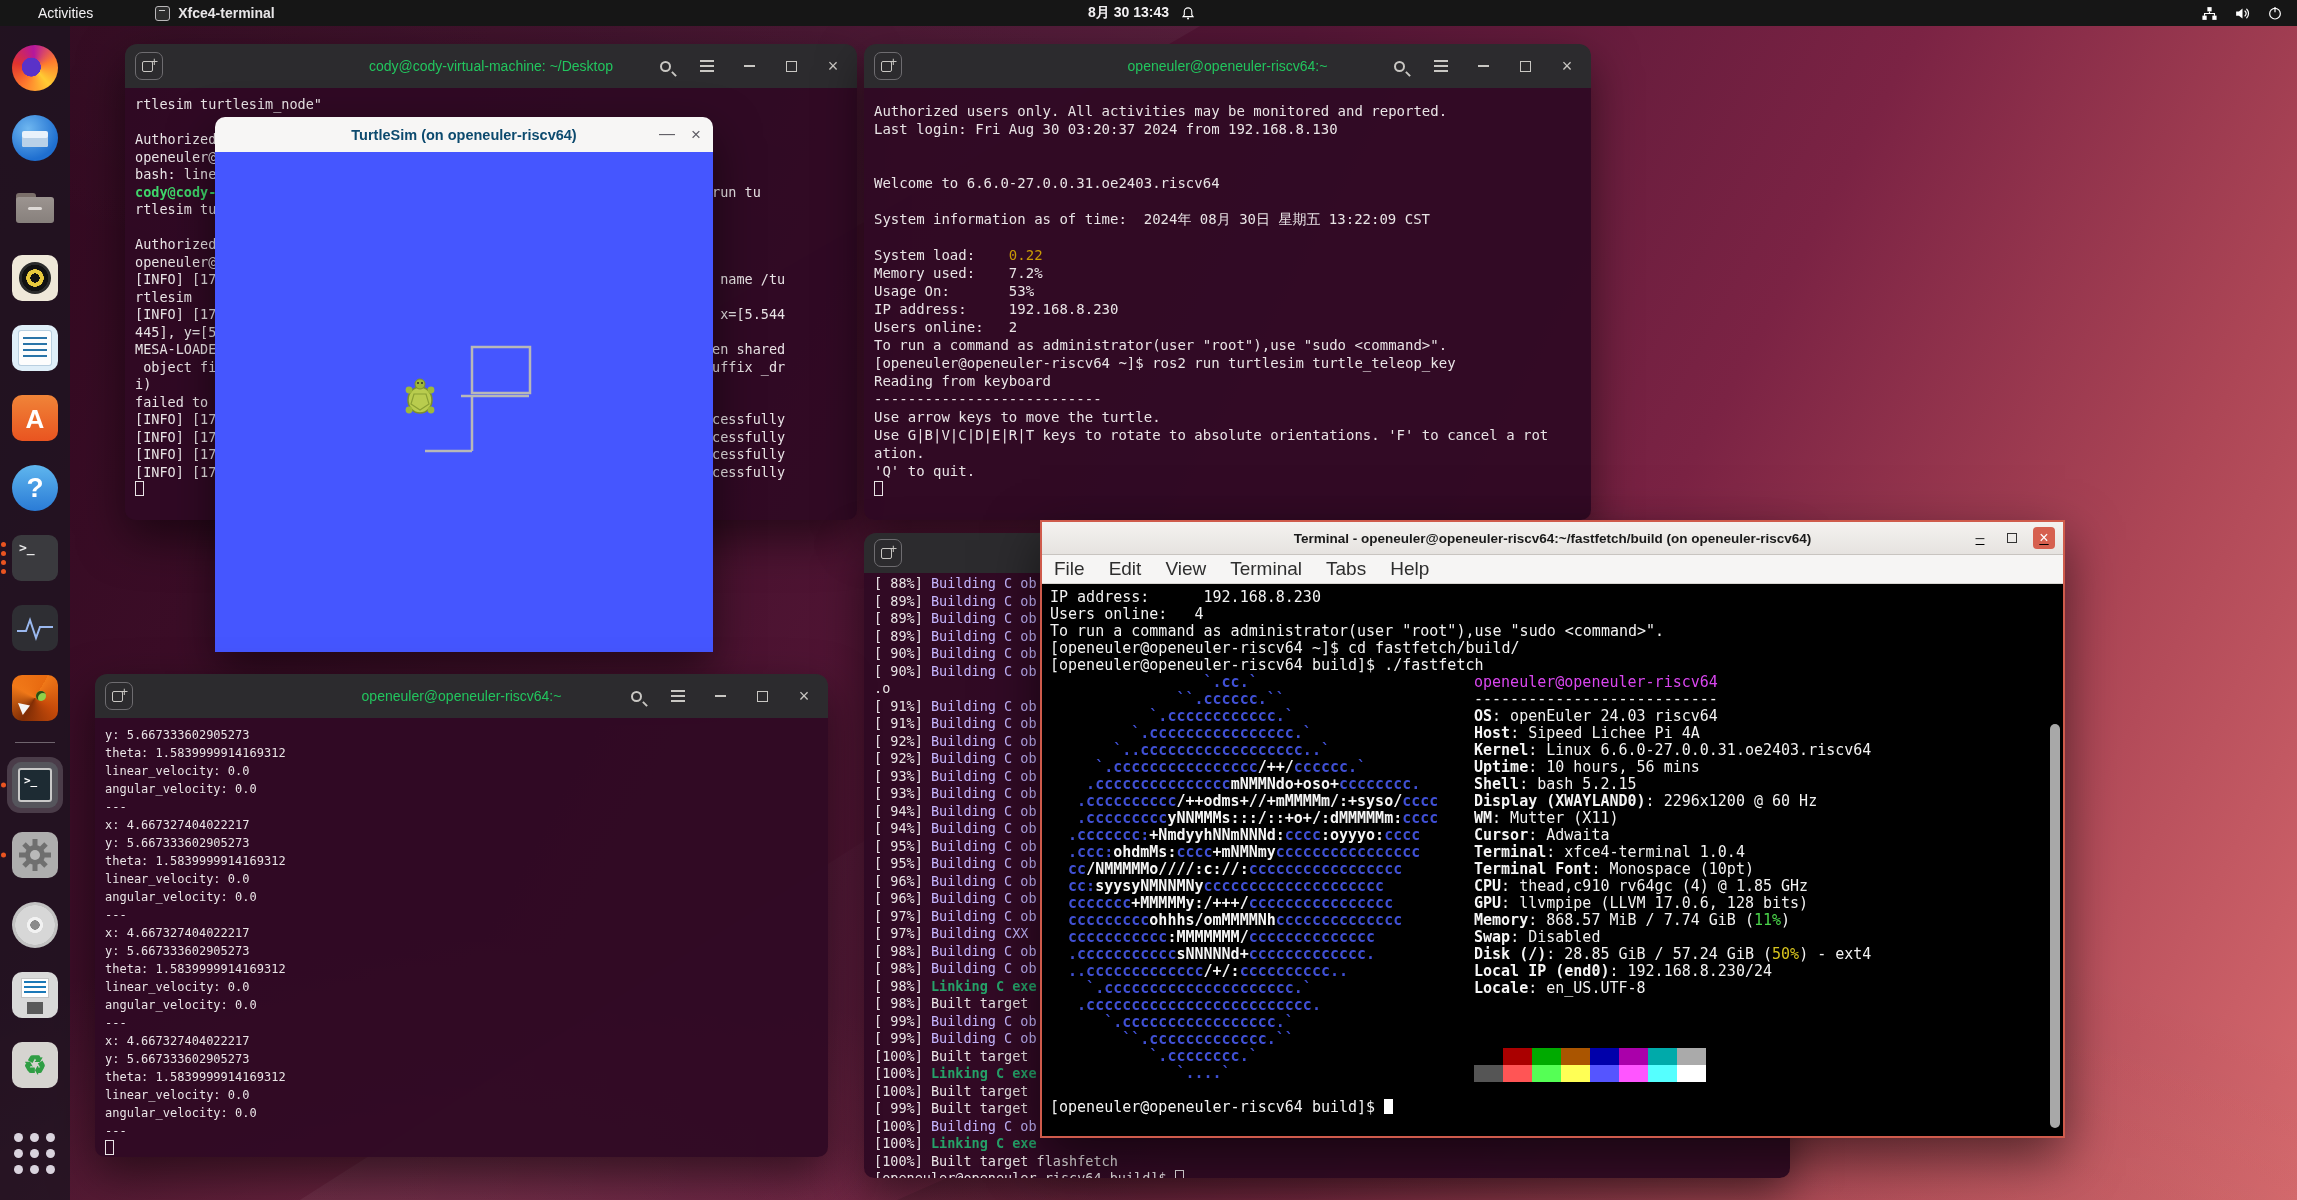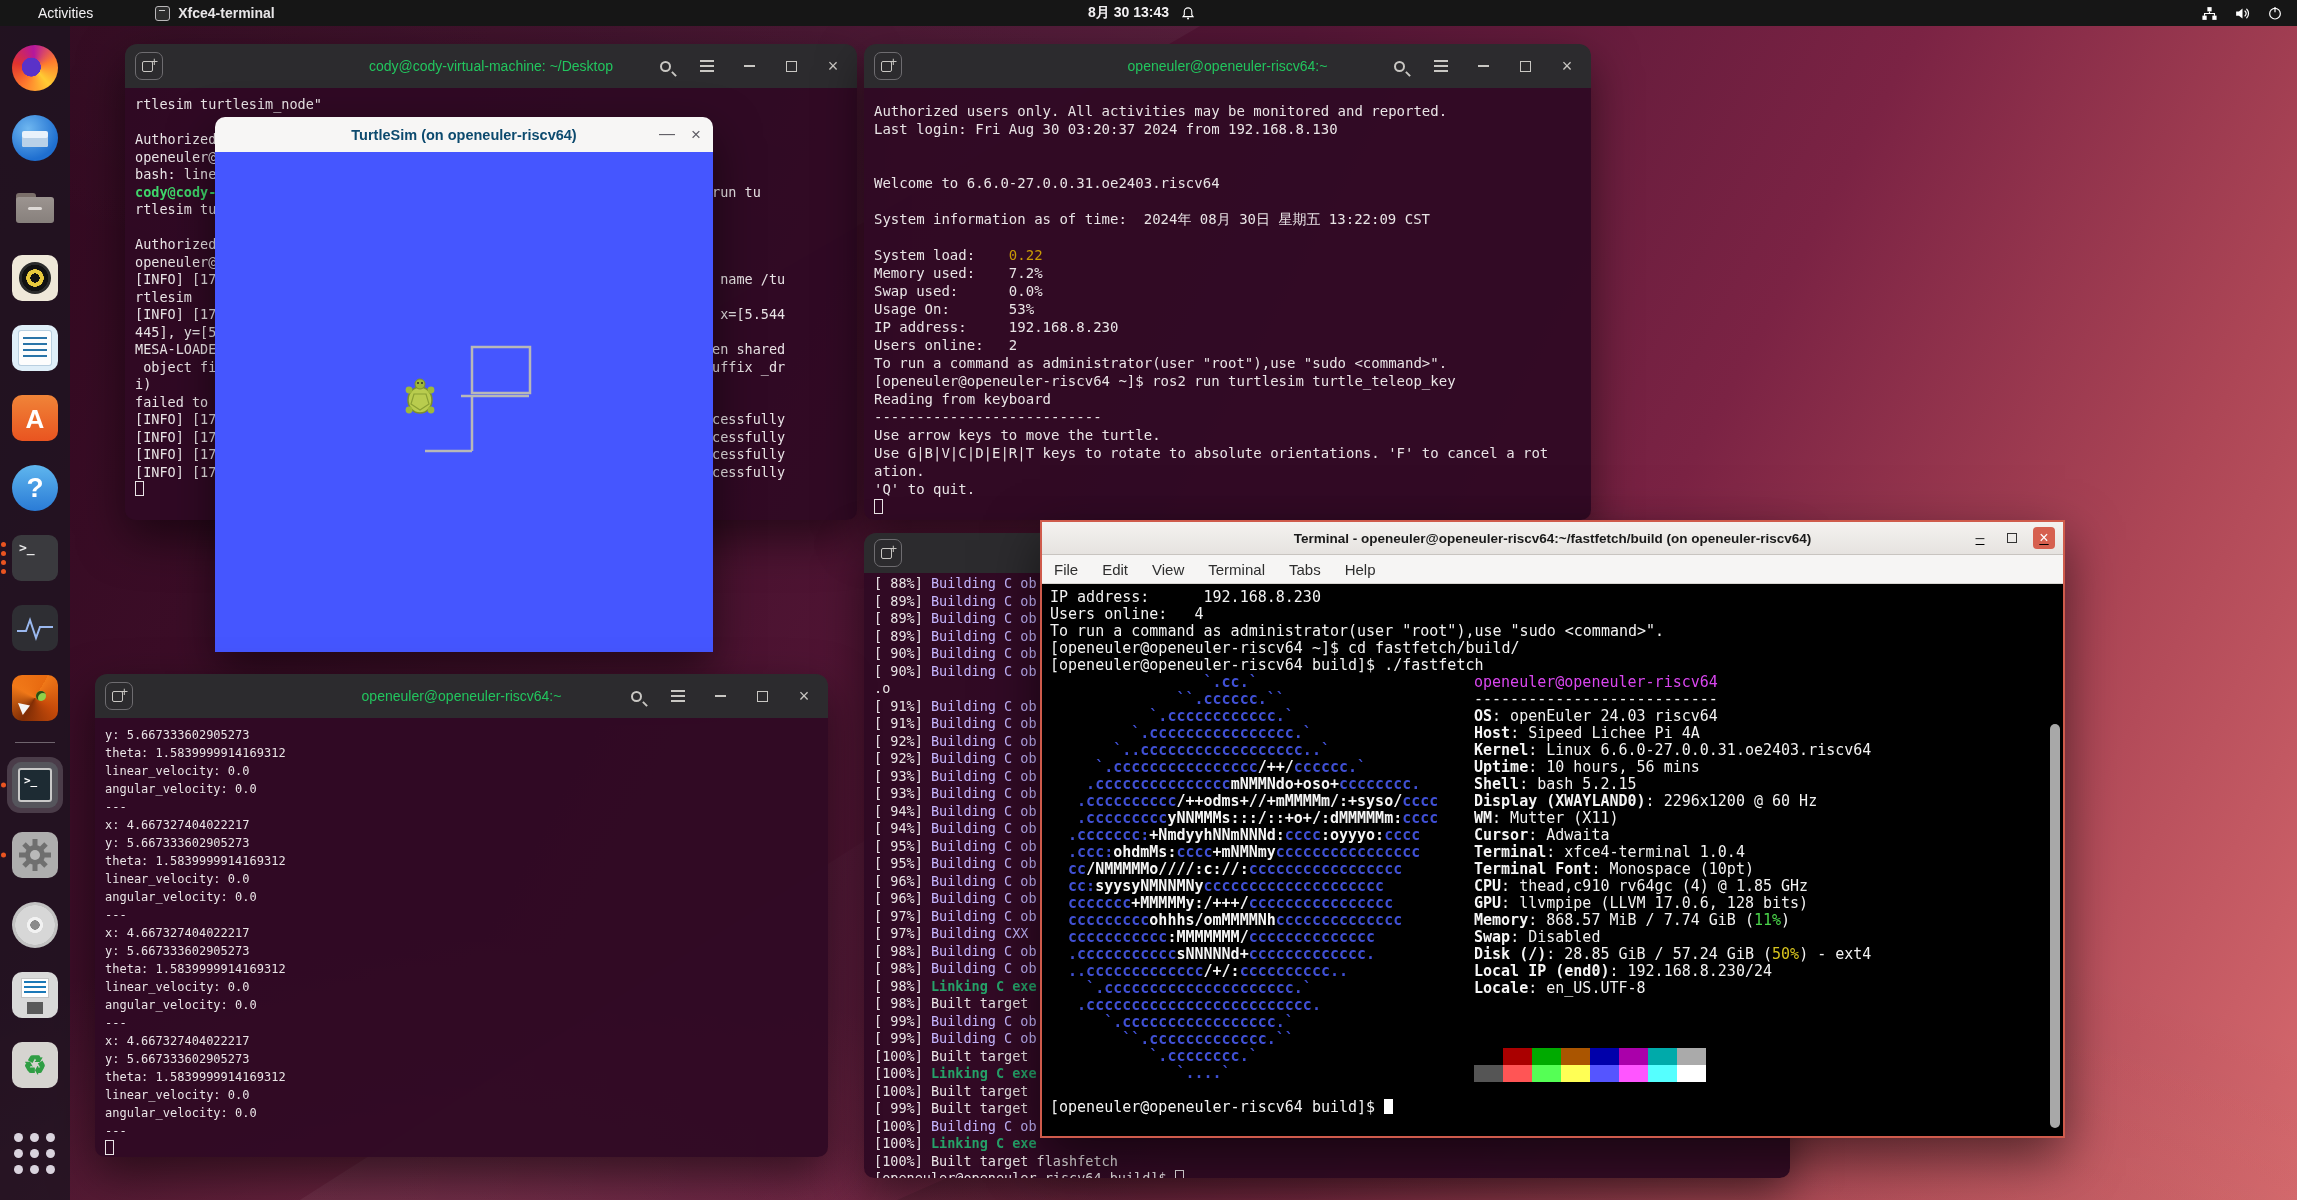--- a/index.html
+++ b/index.html
@@ -119,21 +119,21 @@
   .tctrl { margin-left:auto; display:flex; gap:16px; color:#5e5c64; }
   .tcanvas { position:absolute; left:0; right:0; top:35px; bottom:0; background:#4556ff; }
 
   
   .xwin { position:absolute; left:1040px; top:520px; width:1025px; height:618px; border:2px solid #cf5b4c; background:#000; box-shadow:0 20px 50px rgba(0,0,0,0.55); z-index:30; }
   .xhead { height:33px; background:linear-gradient(#f4f2f0,#e6e3e0); display:flex; align-items:center; position:relative; border-bottom:1px solid #c8c4c0;text-decoration:underline; }
   .xtitle { position:absolute; left:50%; transform:translateX(-50%); font-weight:bold; font-size:13.5px; color:#1a1a1a; white-space:nowrap; }
   .xctrl { margin-left:auto; display:flex; align-items:center; gap:10px; padding-right:8px; }
   .xbtn { width:22px; height:22px; display:flex; align-items:center; justify-content:center; color:#333; cursor:pointer; border-radius:4px; }
   .xbtn.close { background:#d6604f; color:#fff; }
-  .xmenu { height:29px; background:#f6f5f4; display:flex; align-items:center; gap:24px; padding-left:12px; font-size:15px; color:#2e2e2e; border-bottom:1px solid #d8d5d1; }
+  .xmenu { height:29px; background:#f6f5f4; display:flex; align-items:center; gap:24px; padding-left:12px; font-size:19px; color:#2e2e2e; border-bottom:1px solid #d8d5d1; }
   .xmenu span { cursor:pointer; }
   .xbody { position:absolute; left:0; right:0; top:62px; bottom:0; background:#000; color:#f2f2f2; font-family:"DejaVu Sans Mono",monospace; font-size:15px; line-height:17px; overflow:hidden; }
   .xpad { padding:5px 0 0 8px; position:relative; }
   .artwrap { position:relative; }
   .fetchinfo { position:absolute; left:424px; top:0; }
   .xscroll { position:absolute; right:3px; top:140px; width:10px; height:404px; background:#a8a8a8; border-radius:5px; }
 
   .hidden-title { color:transparent; }
 </style>
 </head>
@@ -218,21 +218,20 @@
           <div class="ln">Authorized users only. All activities may be monitored and reported.</div>
           <div class="ln">Last login: Fri Aug 30 03:20:37 2024 from 192.168.8.130</div>
           <div class="ln">&nbsp;</div>
           <div class="ln">&nbsp;</div>
           <div class="ln">Welcome to 6.6.0-27.0.0.31.oe2403.riscv64</div>
           <div class="ln">&nbsp;</div>
           <div class="ln">System information as of time:  2024年 08月 30日 星期五 13:22:09 CST</div>
           <div class="ln">&nbsp;</div>
           <div class="ln"><span class="s-d">System load:    </span><span class="s-y">0.22</span></div>
           <div class="ln">Memory used:    7.2%</div>
-          <div class="ln">Swap used:      0.0%</div>
           <div class="ln">Usage On:       53%</div>
           <div class="ln">IP address:     192.168.8.230</div>
           <div class="ln">Users online:   2</div>
           <div class="ln">To run a command as administrator(user "root"),use "sudo &lt;command&gt;".</div>
           <div class="ln">[openeuler@openeuler-riscv64 ~]$ ros2 run turtlesim turtle_teleop_key</div>
           <div class="ln">Reading from keyboard</div>
           <div class="ln">---------------------------</div>
           <div class="ln">Use arrow keys to move the turtle.</div>
           <div class="ln">Use G|B|V|C|D|E|R|T keys to rotate to absolute orientations. 'F' to cancel a rot</div>
           <div class="ln">ation.</div>

